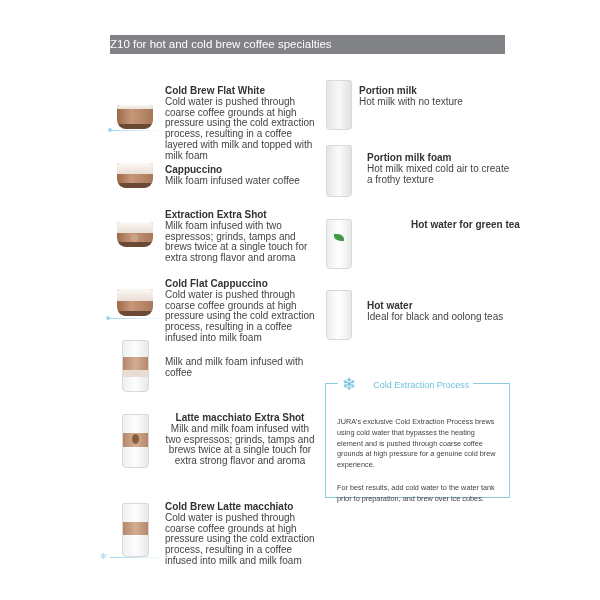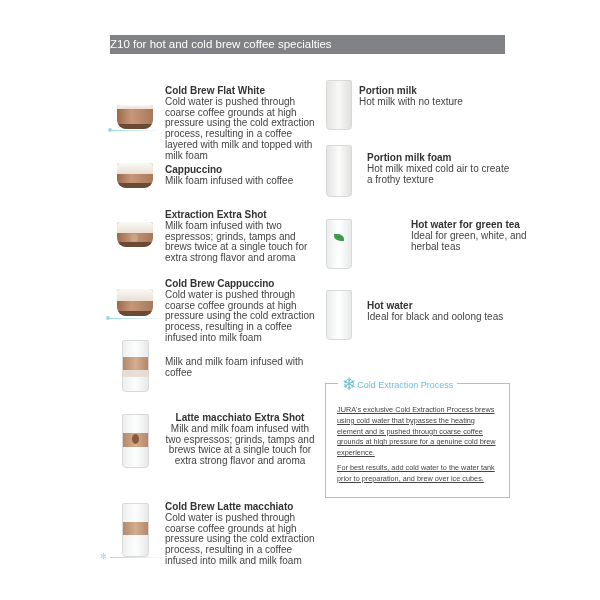--- a/index.html
+++ b/index.html
@@ -20,23 +20,23 @@
                 background:linear-gradient(90deg,#eef0f0,#fdfdfd 50%,#e7e9e9);
                 border:1px solid #d8dada; }
   .layer { position:absolute; left:0; right:0; }
   .bean { position:absolute; width:8px; height:11px; border-radius:50%; background:#8a5a3a; }
   .dot-line { position:absolute; height:1px; background:linear-gradient(90deg,#9fd6ea,rgba(159,214,234,0)); }
   .dot { position:absolute; width:4px; height:4px; border-radius:50%; background:#9fd6ea; }
   .cold-box { position:absolute; left:325px; top:383px; width:185px; height:115px;
               border:1.5px solid #8ccbe0; box-sizing:border-box; }
   .cold-head { position:absolute; left:338px; top:376px; background:#fff; padding:0 4px;
                display:flex; align-items:center; }
-  .cold-title { color:#6cbfdc; font-size:9px; margin-left:1px; }
+  .cold-title { color:#6cbfdc; font-size:9px; margin-left:17px; }
   .cold-body { position:absolute; left:337px; top:405px; width:165px; font-size:7.3px; line-height:10.8px; color:#444; }
-  .cold-body p { margin:0 0 4px 0;text-decoration:underline; }
+  .cold-body p { margin:12px 0 4px 0; }
   .leaf { position:absolute; width:10px; height:7px; background:#3f9a4a; border-radius:0 70% 0 70%; }
 </style>
 </head>
 <body>
 
 <div class="banner">Z10 for hot and cold brew coffee specialties</div>
 
 <div>
   <div class="cup" style="left:117px;top:105px;width:36px;height:24px;">
     <div class="foam" style="height:4px;"></div>
@@ -51,21 +51,21 @@
 </div>
 
 <div>
   <div class="cup" style="left:117px;top:163px;width:36px;height:25px;">
     <div class="foam" style="height:11px;"></div>
       <div class="base"></div>
   </div>
 </div>
 <div class="text" style="left:165px;top:156px;width:150px;margin-top:9px;">
   <span class="title">Cappuccino</span>
-  <span class="desc">Milk foam infused with coffee</span>
+  <span class="desc">Milk foam infused water coffee</span>
 </div>
 
 <div>
   <div class="cup" style="left:117px;top:222px;width:36px;height:25px;">
     <div class="foam" style="height:11px;"></div>
       <div class="base"></div>
     <div class="bean" style="left:14px;top:12px;width:7px;height:8px;background:#c9a488;"></div>
   </div>
 </div>
 <div class="text" style="left:165px;top:210px;width:150px;">
@@ -75,21 +75,21 @@
 
 <div>
   <div class="cup" style="left:117px;top:289px;width:36px;height:27px;">
     <div class="foam" style="height:12px;"></div>
       <div class="base"></div>
   </div>
   <div class="dot" style="left:106px;top:316px;"></div>
   <div class="dot-line" style="left:110px;top:318px;width:55px;"></div>
 </div>
 <div class="text" style="left:165px;top:279px;width:150px;">
-  <span class="title">Cold Brew Cappuccino</span>
+  <span class="title">Cold Flat Cappuccino</span>
   <span class="desc">Cold water is pushed through coarse coffee grounds at high pressure using the cold extraction process, resulting in a coffee infused into milk foam</span>
 </div>
 
 <div>
   <div class="glass-tall" style="left:122px;top:340px;width:25px;height:50px;">
     <div class="layer" style="top:16px;height:13px;background:linear-gradient(90deg,#b4876a,#d4ae92,#b4876a);"></div>
     <div class="layer" style="top:29px;height:7px;background:#e8ddd4;"></div>
   </div>
 </div>
 <div class="text" style="left:165px;top:357px;width:150px;">
@@ -135,21 +135,20 @@
   <span class="desc">Hot milk mixed cold air to create a frothy texture</span>
 </div>
 
 <div>
   <div class="glass-tall" style="left:326px;top:219px;width:24px;height:48px;background:linear-gradient(90deg,#eceeee,#ffffff 50%,#e8eaea);">
     <div class="leaf" style="left:7px;top:14px;"></div>
   </div>
 </div>
 <div class="text" style="left:367px;top:220px;width:145px;margin-left:44px;">
   <span class="title">Hot water for green tea</span>
-  <span class="desc">Ideal for green, white, and herbal teas</span>
 </div>
 
 <div>
   <div class="glass-tall" style="left:326px;top:290px;width:24px;height:48px;background:linear-gradient(90deg,#eceeee,#ffffff 50%,#e8eaea);"></div>
 </div>
 <div class="text" style="left:367px;top:301px;width:145px;">
   <span class="title">Hot water</span>
   <span class="desc">Ideal for black and oolong teas</span>
 </div>
 

